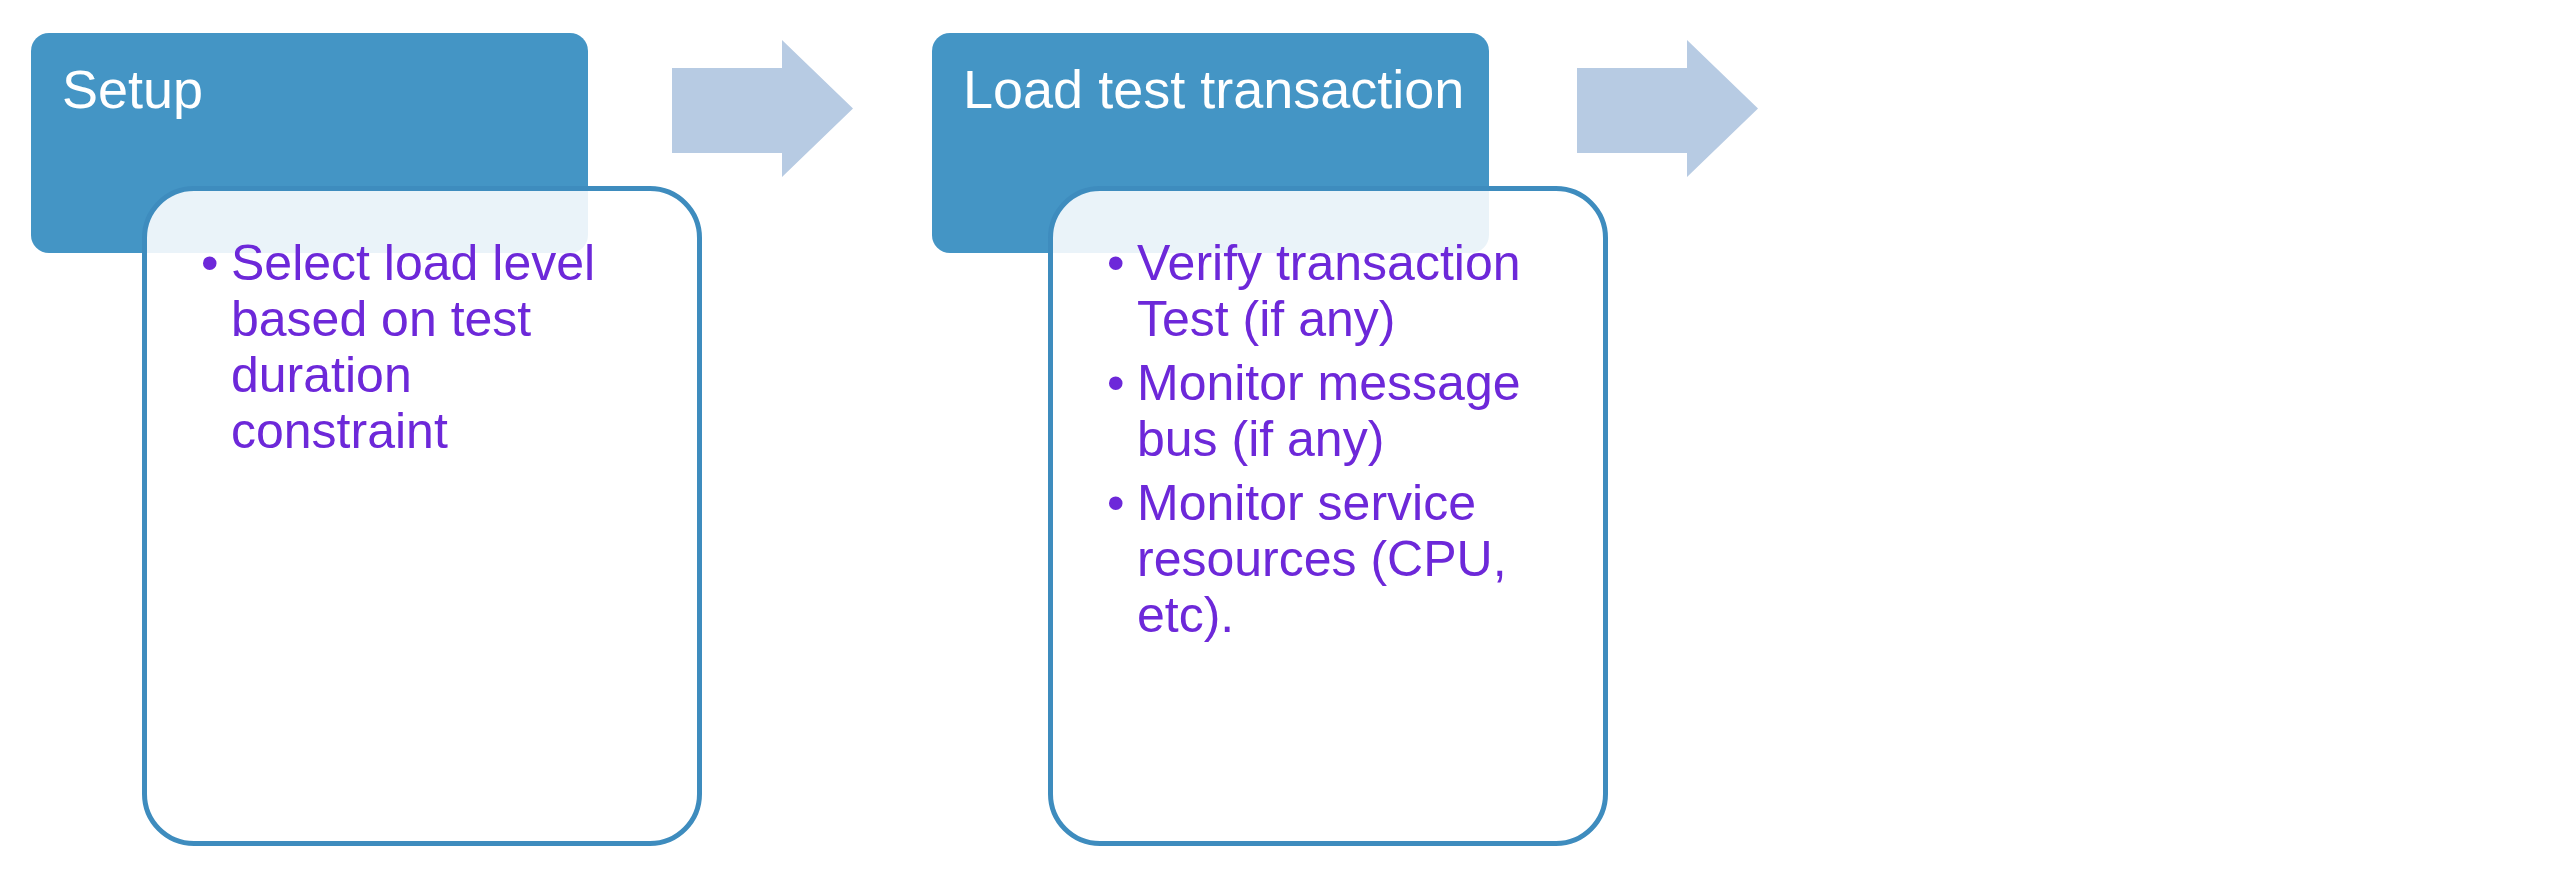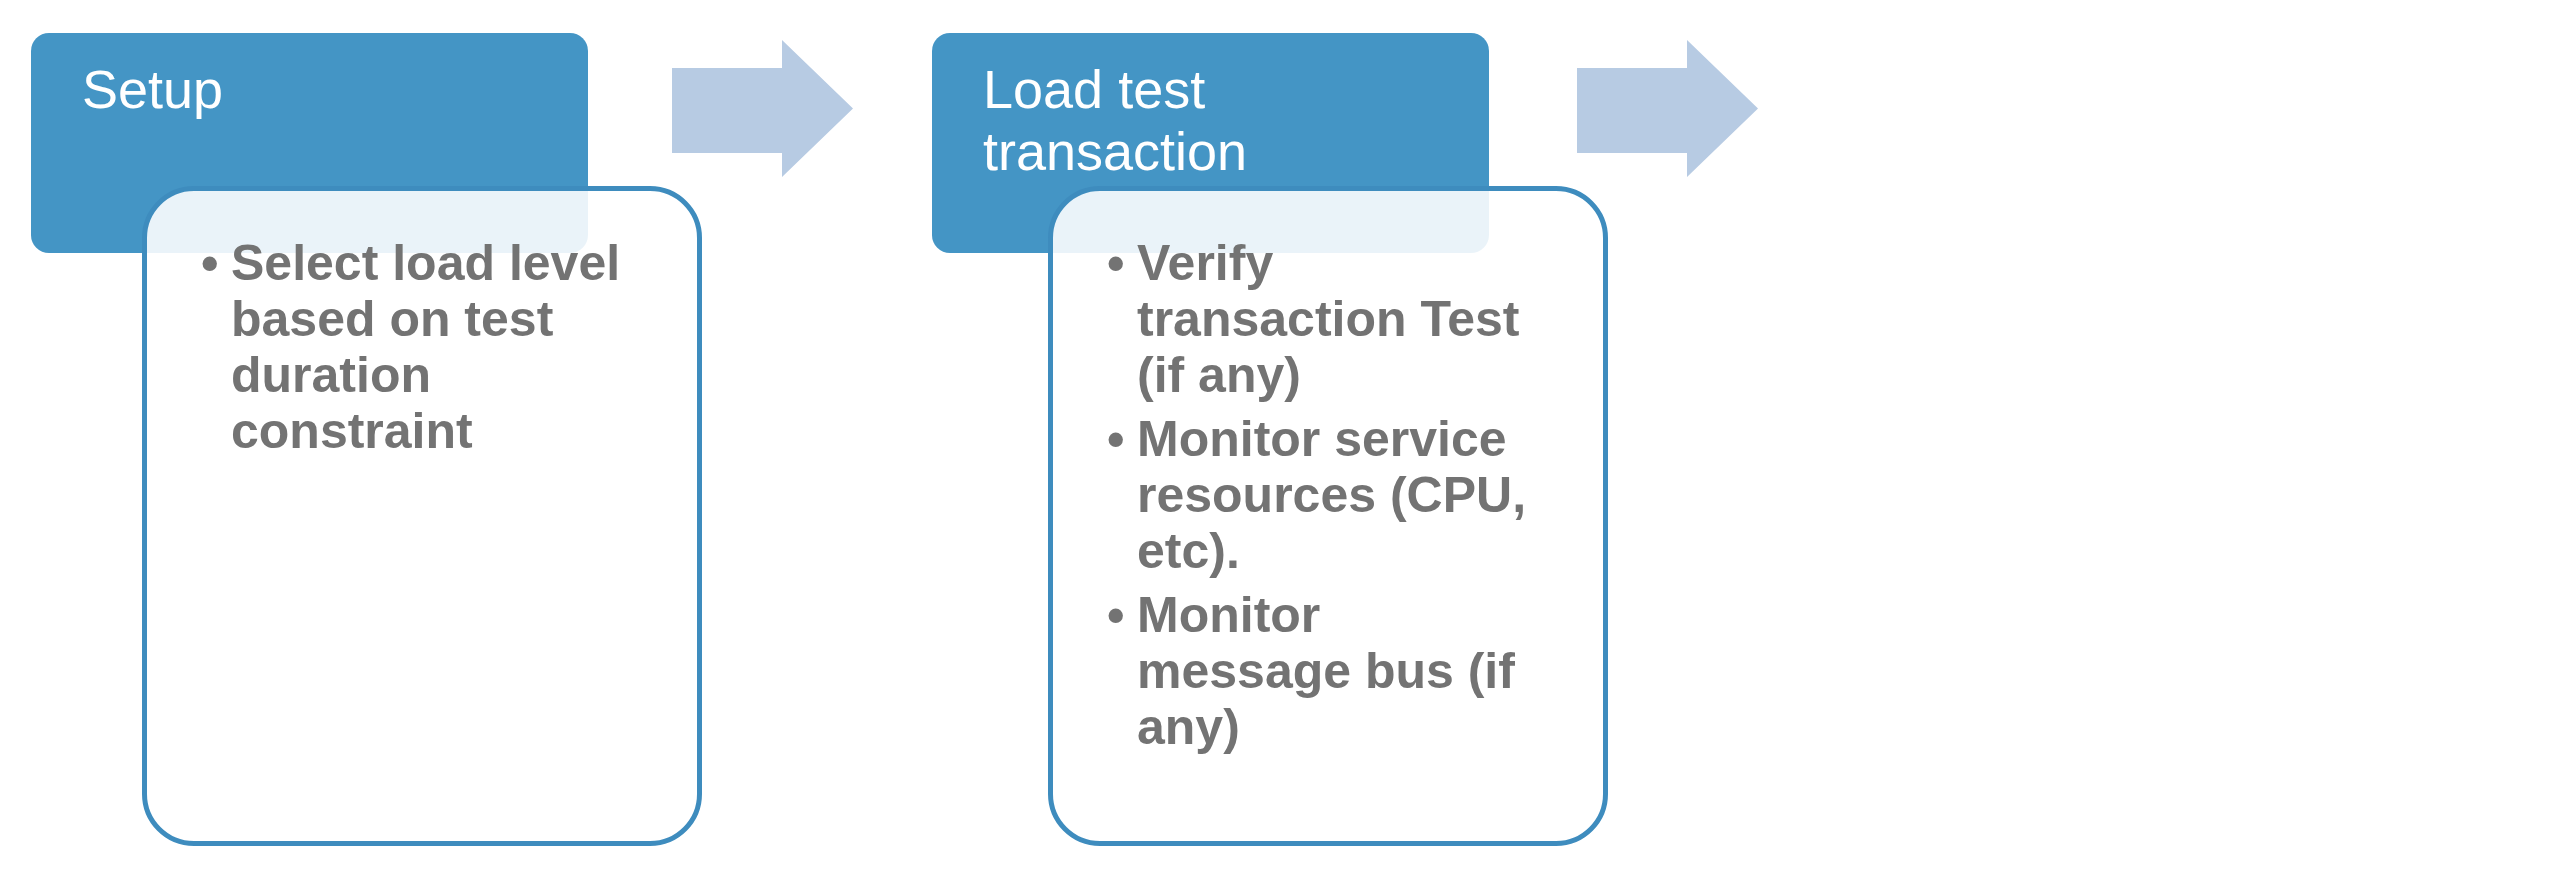--- a/index.html
+++ b/index.html
@@ -20,21 +20,20 @@
   
   .step-header {
     position: absolute;
     top: 33px;
     width: 557px;
     height: 220px;
     background: #4495c5;
     border-radius: 18px;
     box-sizing: border-box;
     z-index: 1;
-    padding-left: 20px;
   }
   .step-title {
     padding: 25px 12px 0 31px;
     font-size: 54px;
     line-height: 62px;
     color: #ffffff;
   }
   
   .step-body {
     position: absolute;
@@ -46,22 +45,21 @@
     border-radius: 52px;
     box-sizing: border-box;
     z-index: 2;
   }
   ul.bullets {
     list-style: none;
     margin: 44px 63px 0 84px;
     padding: 0;
     font-size: 50px;
     line-height: 56px;
-    color: #737373;
-    font-weight: bold;
+    color: #6d28d9;
   }
   ul.bullets li {
     position: relative;
     margin: 0 0 8px 0;
   }
   ul.bullets li::before {
     content: "\2022";
     position: absolute;
     left: -30px;
     top: 0;
@@ -102,22 +100,22 @@
   <svg class="arrow a1" viewBox="0 0 181 137" aria-hidden="true">
     <polygon points="0,28 110,28 110,0 181,68.5 110,137 110,113 0,113"></polygon>
   </svg>
 
   <div class="step-header h2">
     <div class="step-title">Load test transaction</div>
   </div>
   <div class="step-body b2">
     <ul class="bullets">
         <li><span>Verify transaction Test (if any)</span></li>
+        <li><span>Monitor message bus (if any)</span></li>
         <li><span>Monitor service resources (CPU, etc).</span></li>
-        <li><span>Monitor message bus (if any)</span></li>
       </ul>
   </div>
 
   <svg class="arrow a2" viewBox="0 0 181 137" aria-hidden="true">
     <polygon points="0,28 110,28 110,0 181,68.5 110,137 110,113 0,113"></polygon>
   </svg>
 
 
 </div>
 

